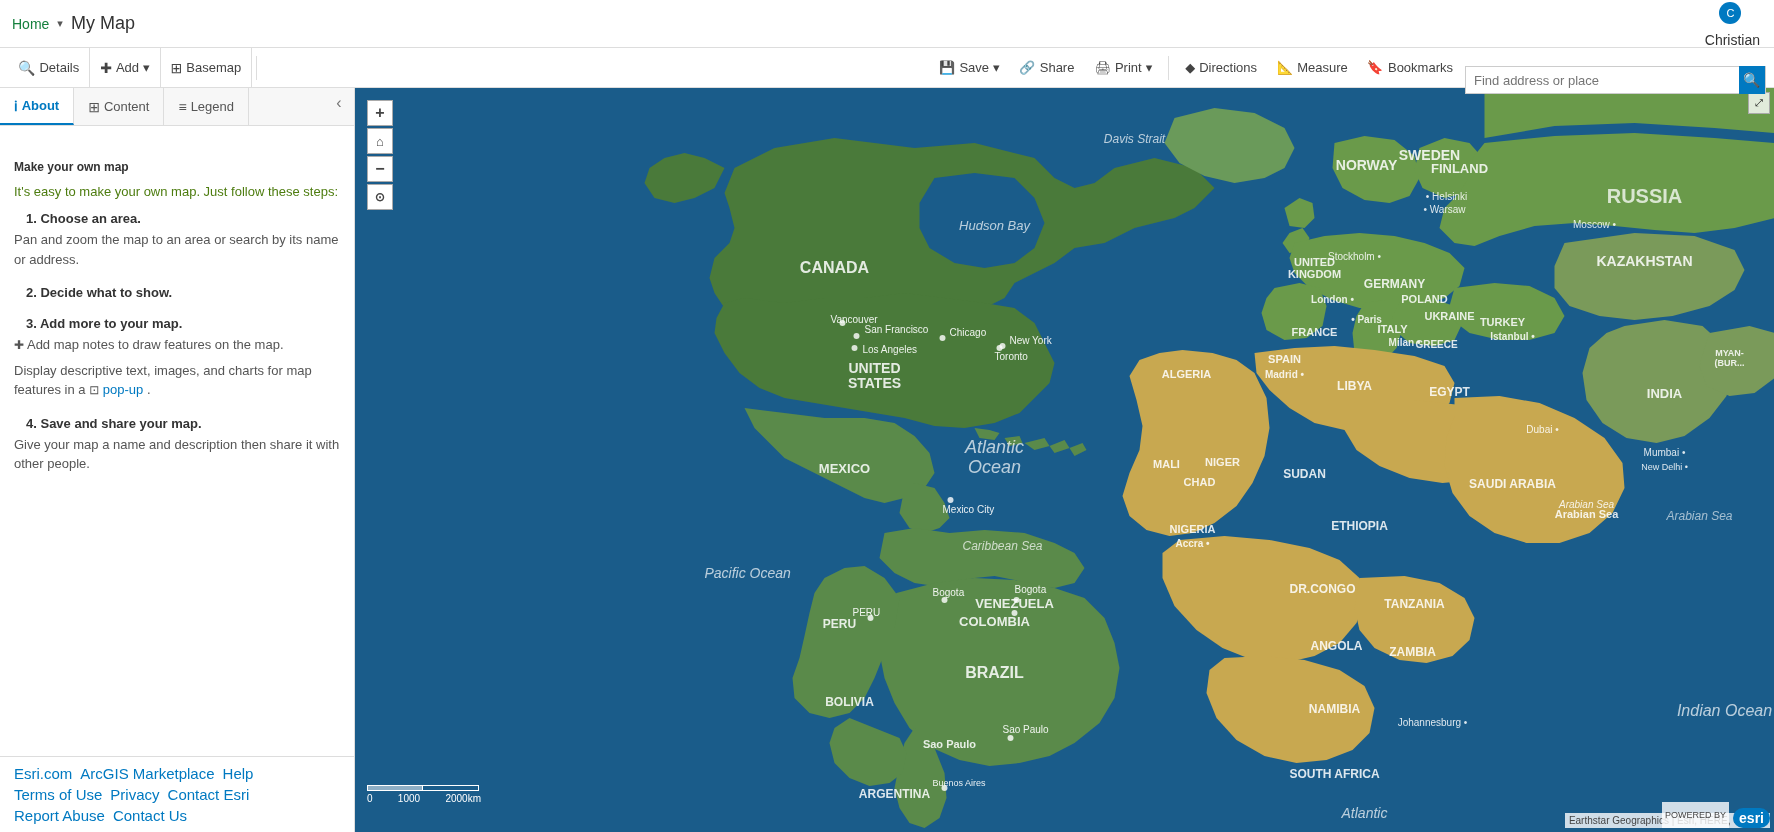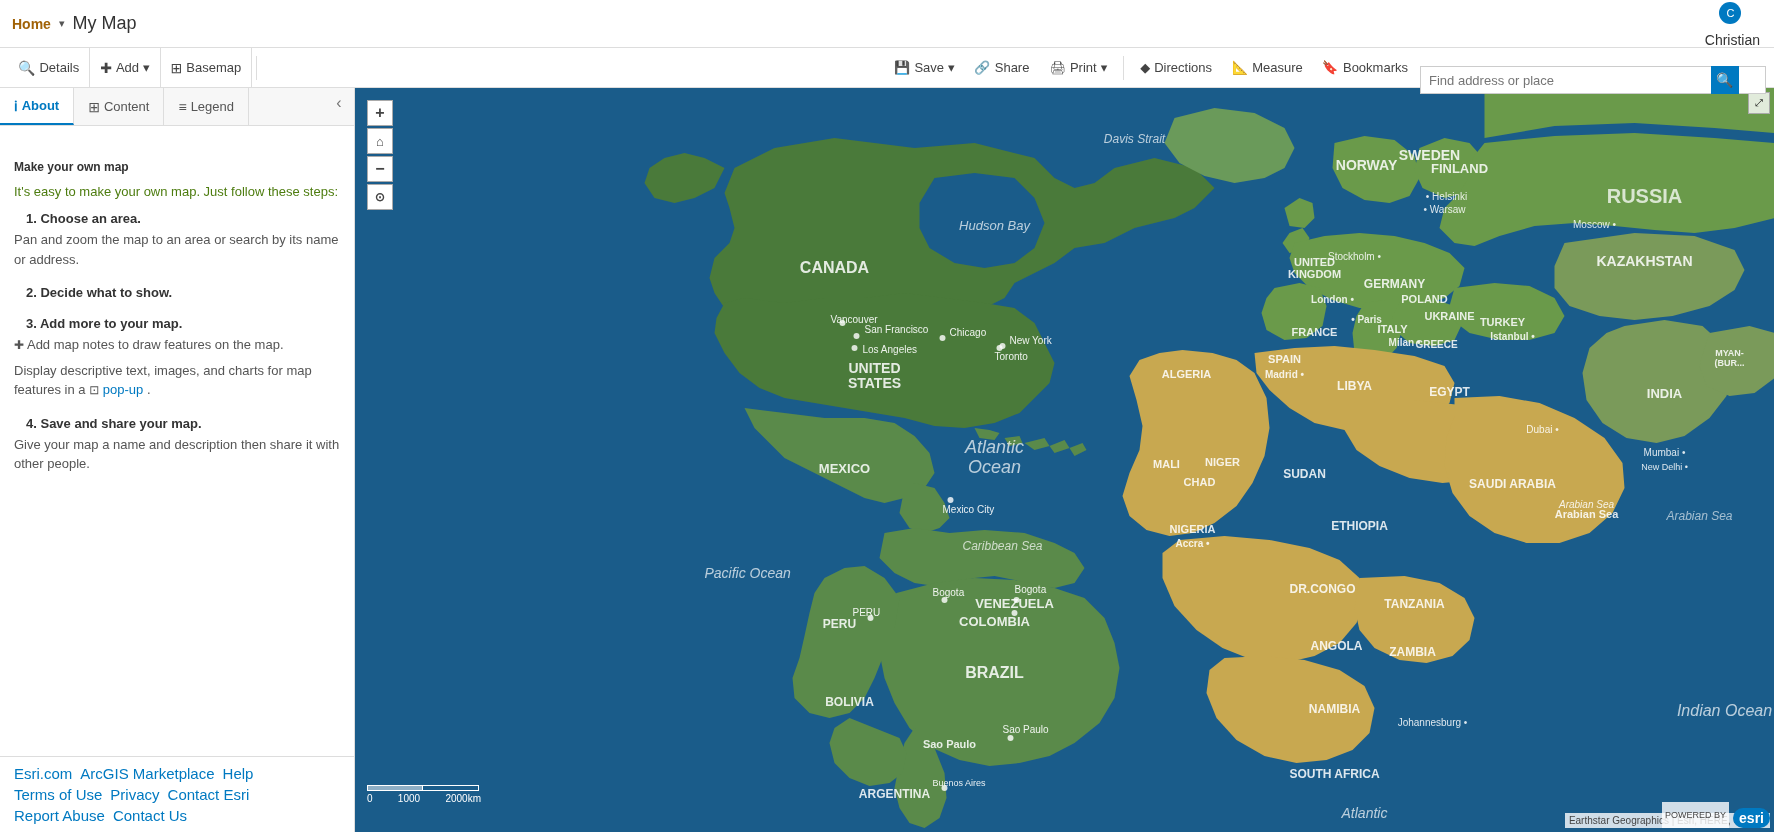--- a/index.html
+++ b/index.html
@@ -10,21 +10,21 @@
       display: flex;
       align-items: center;
       height: 48px;
       background: #fff;
       border-bottom: 1px solid #ddd;
       padding: 0 12px;
       position: relative;
       z-index: 100;
     }
     .top-nav-left { display: flex; align-items: center; gap: 8px; }
-    .home-link { color: #a16207; font-size: 14px; cursor: pointer; text-decoration: none; font-weight: bold; }
+    .home-link { color: #15803d; font-size: 14px; cursor: pointer; text-decoration: none; }
     .home-arrow { font-size: 11px; color: #555; }
     .map-title { font-size: 18px; font-weight: normal; color: #333; }
     .top-nav-right { margin-left: auto; display: flex; align-items: center; gap: 8px; flex-direction: column; }
     .new-map-btn { color: #0079c1; font-size: 14px; cursor: pointer; text-decoration: none; }
     .user-icon-circle {
       width: 22px; height: 22px; border-radius: 50%;
       background: #0079c1; display: inline-flex; align-items: center; justify-content: center;
       color: #fff; font-size: 11px; margin-right: 4px;
     }
     .user-name { color: #333; font-size: 14px; cursor: pointer; }
@@ -52,21 +52,21 @@
     .toolbar-sep { width: 1px; height: 24px; background: #ddd; margin: 0 4px; }
     .toolbar-right { display: flex; align-items: center; gap: 4px; margin-left: auto; }
     .toolbar-icon-btn {
       display: flex; align-items: center; gap: 4px;
       padding: 4px 8px; font-size: 13px; color: #444;
       cursor: pointer; border: none; background: none; height: 40px;
     }
     .search-box {
       display: flex; align-items: center;
       border: 1px solid #ccc; background: #fff;
-      height: 28px; width: 346px; margin-top: 25px;
+      height: 28px; width: 301px; margin-top: 25px;
     }
     .search-input {
       border: none; outline: none; font-size: 13px;
       padding: 0 8px; width: 290px; color: #999;
     }
     .search-btn {
       width: 28px; height: 28px; background: #0079c1;
       border: none; cursor: pointer; display: flex; align-items: center; justify-content: center;
       color: #fff; font-size: 14px;
     }

